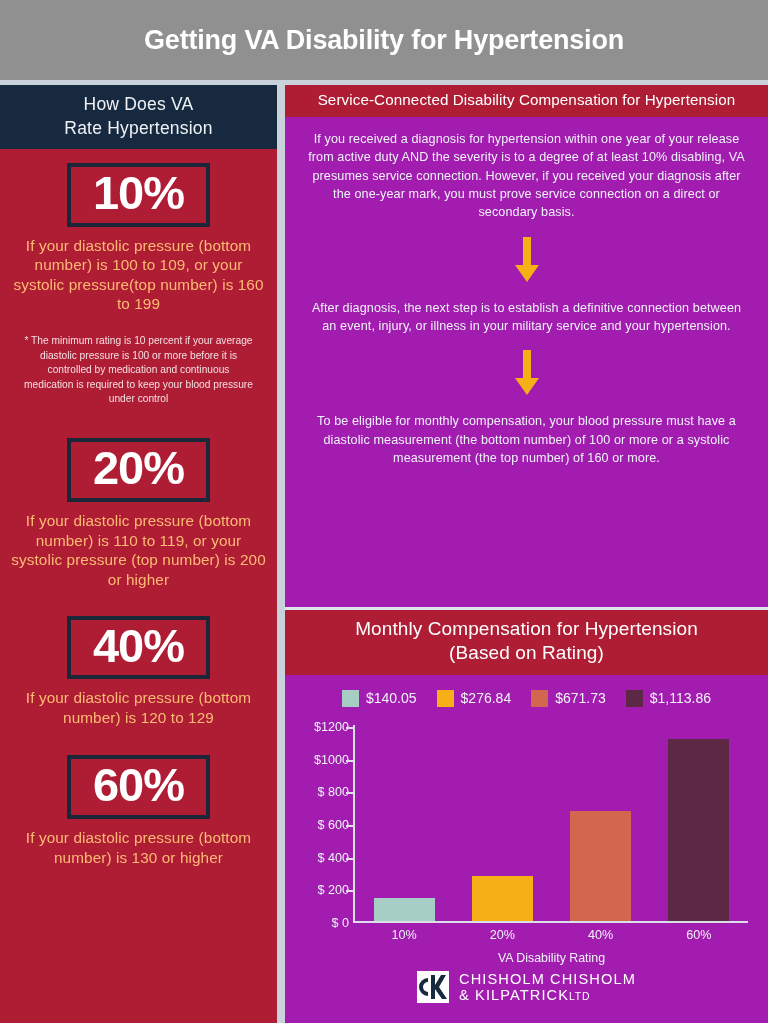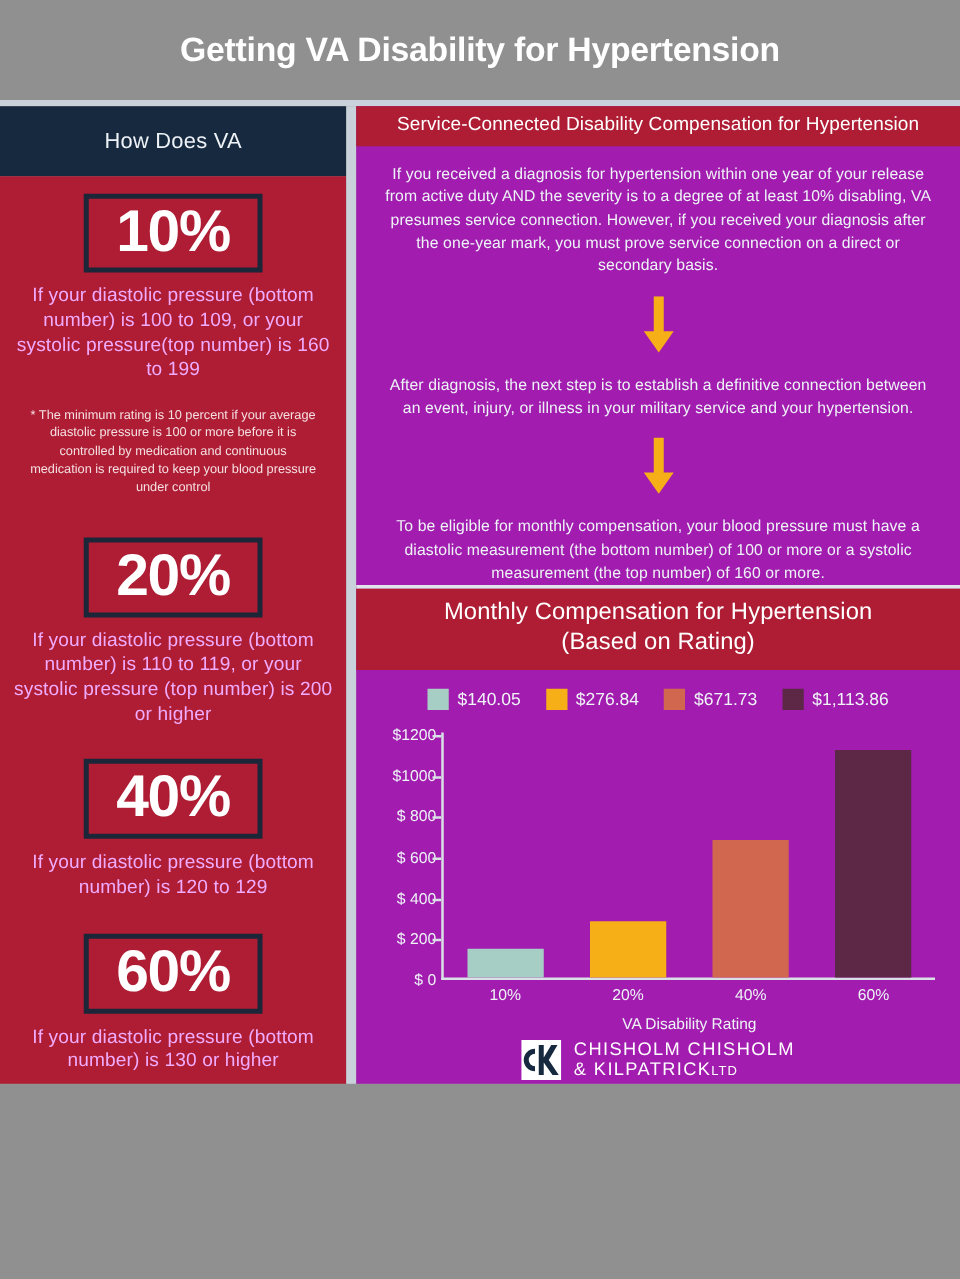--- a/index.html
+++ b/index.html
@@ -16,21 +16,21 @@
     height:80px; background:#909090;
     display:flex; align-items:center; justify-content:center;
   }
   .header h1 {
     font-size:27px; font-weight:bold; color:#ffffff;
     letter-spacing:-0.2px; text-align:center;
   }
   .header-rule { height:5px; background:#c9d2da; }
 
   
-  .body-wrap { display:flex; height:782px; }
+  .body-wrap { display:flex; height:938px; }
 
   
   .left-col { width:277px; display:flex; flex-direction:column; }
   .left-head {
     background:#16293f; color:#eef2f6;
     height:64px; display:flex; flex-direction:column;
     align-items:center; justify-content:center; gap:2px;
   }
   .left-head span { font-size:17.5px; line-height:1.25; letter-spacing:.2px; }
   .left-body {
@@ -42,21 +42,21 @@
   .rating-box {
     border:4px solid #1b2638; padding:1px 22px 4px;
     margin-bottom:9px;
   }
   .rating-box .pct {
     font-size:47px; font-weight:bold; color:#ffffff;
     line-height:1.08; letter-spacing:-1px;
   }
   .rating-desc {
     font-size:15.3px; line-height:1.28; text-align:center;
-    color:#f0abfc; letter-spacing:.1px;
+    color:#fdba74; letter-spacing:.1px;
   }
   .footnote {
     font-size:10.2px; line-height:1.42; text-align:center;
     color:#f5dfe2; margin-top:20px; padding:0 14px;
   }
   .sp-a { height:32px; } .sp-b { height:26px; } .sp-c { height:28px; }
 
   
   .v-div { width:8px; background:#c9d2da; }
 
@@ -136,20 +136,21 @@
   <div class="header">
     <h1>Getting VA Disability for Hypertension</h1>
   </div>
   <div class="header-rule"></div>
 
   <div class="body-wrap">
 
     <div class="left-col">
       <div class="left-head">
         <span>How Does VA</span>
+        <span>Rate Hypertension</span>
       </div>
 
       <div class="left-body">
 
         <div class="rating-block">
           <div class="rating-box">
             <div class="pct">10%</div>
           </div>
           <div class="rating-desc">If your diastolic pressure (bottom number) is 100 to 109, or your systolic pressure(top number) is 160 to 199</div>
           <div class="footnote">* The minimum rating is 10 percent if your average diastolic pressure is 100 or more before it is controlled by medication and continuous medication is required to keep your blood pressure under control</div>

